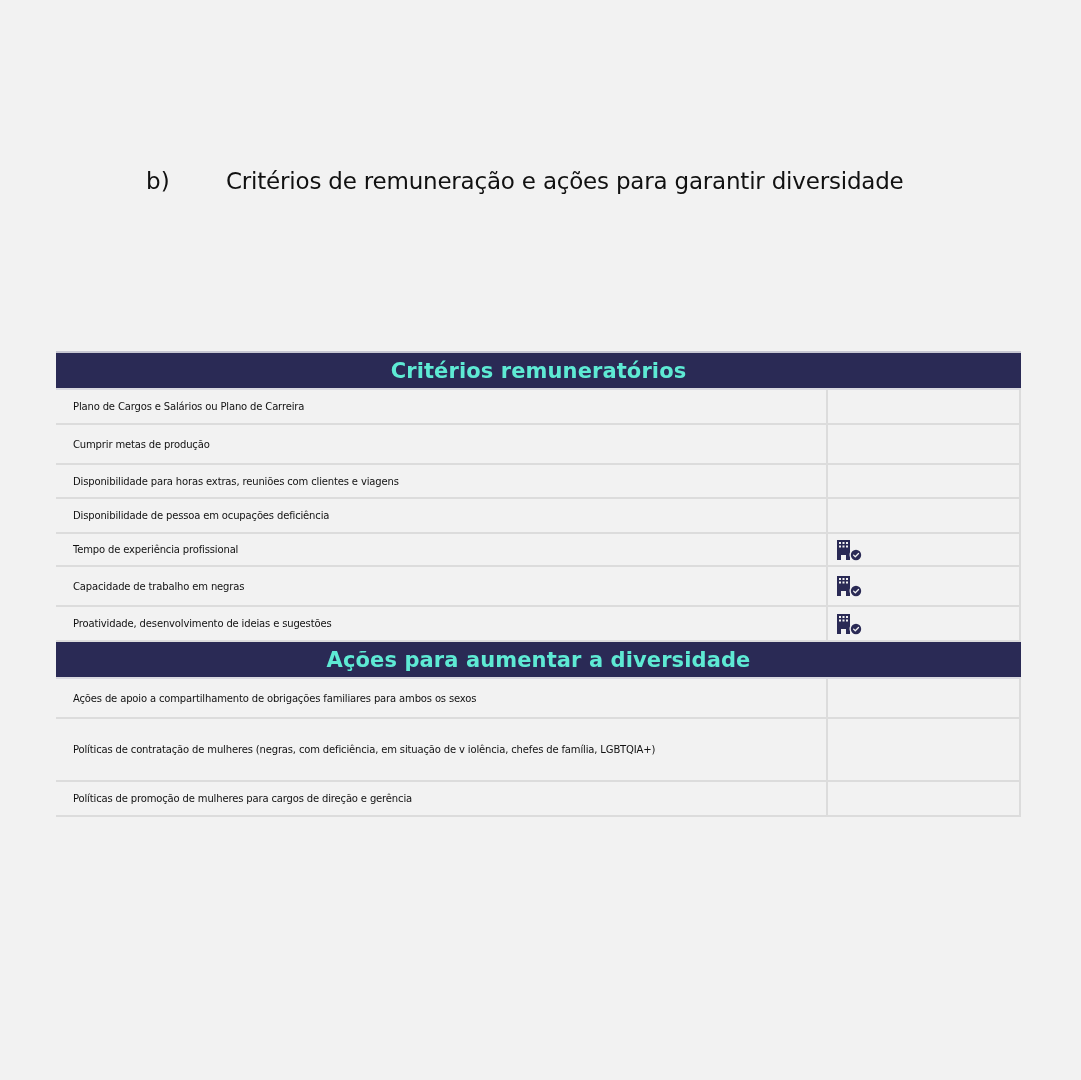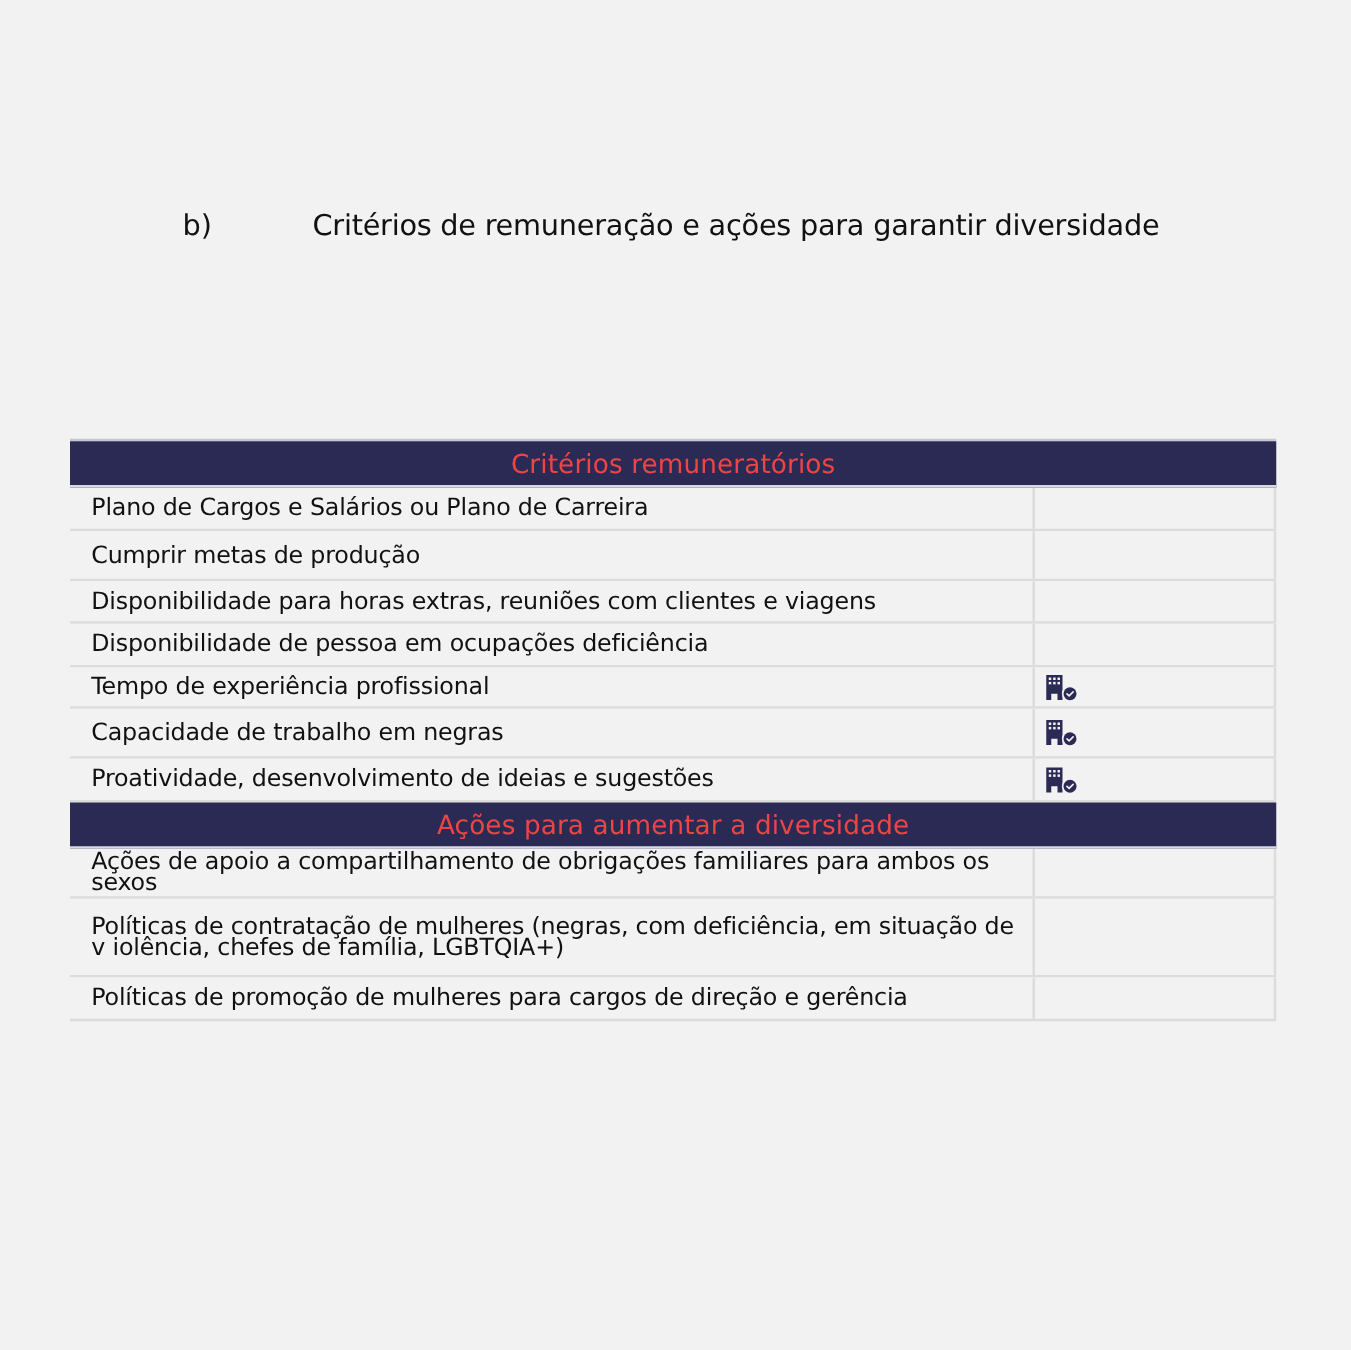--- a/index.html
+++ b/index.html
@@ -25,58 +25,58 @@
       letter-spacing: 0.1px;
     }
     .heading .marker {
       position: absolute;
       left: 0;
       top: 0;
       white-space: nowrap;
     }
     .heading .text {
       position: absolute;
-      left: 104px;
+      left: 80px;
       top: 0;
       white-space: nowrap;
       letter-spacing: -0.2px;
       text-align: center;
     }
     .table {
       position: absolute;
       left: 56px;
       top: 351px;
       width: 965px;
       border-top: 2px solid #c7c7d2;
     }
     .section-header {
       height: 37px;
       background: #2a2a55;
-      color: #ef4444;
+      color: #5eead4;
       display: flex;
       align-items: center;
       justify-content: center;
-      font-weight: normal;
+      font-weight: bold;
       font-size: 21px;
       letter-spacing: 0.1px;
       border-bottom: 2px solid #d9d9e0;
       box-sizing: border-box;
       position: relative;
     }
     .row {
       display: flex;
       border-bottom: 2px solid #dcdcdc;
       box-sizing: border-box;
       background: #f2f2f2;
     }
     .row .label {
       width: 772px;
       box-sizing: border-box;
       padding: 0 12px 0 17px;
-      font-size: 19px;
+      font-size: 10px;
       line-height: 17px;
       display: flex;
       align-items: center;
       color: #111111;
       letter-spacing: -0.15px;
       border-right: 2px solid #dcdcdc;
     }
     .row .mark {
       flex: 1;
       display: flex;

